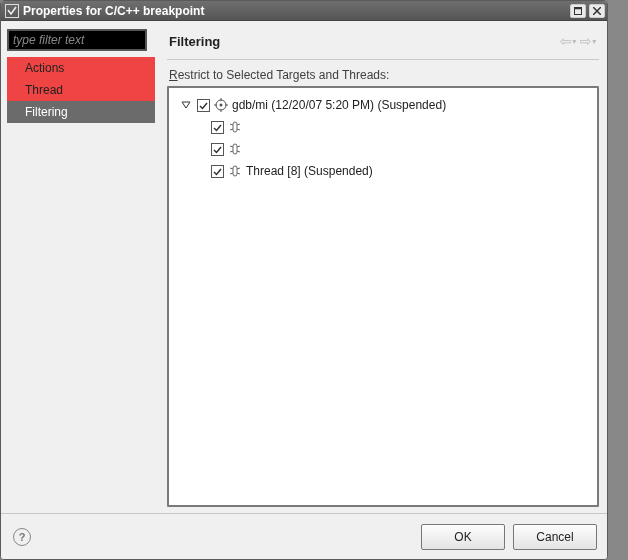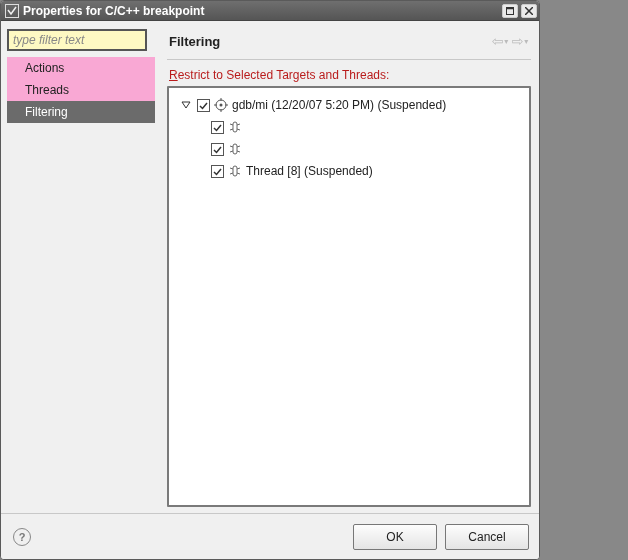--- a/index.html
+++ b/index.html
@@ -4,21 +4,21 @@
 <style>
   * { box-sizing: border-box; }
   html, body {
     margin: 0; padding: 0;
     font-family: "Segoe UI", "Lucida Grande", Tahoma, Arial, sans-serif;
     font-size: 12px;
     background: #888;
     height: 100%;
   }
   .window {
-    width: 540px; height: 560px;
+    width: 608px; height: 560px;
     background: #f0f0f0;
     border: 1px solid #5a5a5a;
     border-radius: 4px;
     display: flex; flex-direction: column;
     position: relative;
     overflow: hidden;
   }
   
   .titlebar {
     height: 20px;
@@ -58,29 +58,29 @@
   
   .leftcol {
     width: 152px;
     display:flex;flex-direction:column;
   }
   .filter-input {
     width: 140px;
     height: 22px;
     border: 2px solid #555;
     padding: 2px 4px;
-    background: #fef9c3;
+    background: #000000;
     color: #888;
     font-size: 12px;
     font-style: italic;
     margin: 2px 0 6px 0;
   }
   .nav {
     width: 148px;
-    background: #f9a8d4;
+    background: #ef4444;
   }
   .nav-item {
     padding: 4px 10px 4px 18px;
     font-size: 12px;
     color: #222;
     cursor: pointer;
   }
   .nav-item.selected {
     background: #6b6b6b;
     color: #fff;
@@ -108,21 +108,21 @@
     cursor: pointer;
     margin-left: 2px;
   }
   .arrow-btn .tiny { font-size: 8px; margin-left:1px; }
   .section-divider {
     border-top: 1px solid #c8c8c8;
     margin: 0 2px 8px 2px;
   }
   .section-label {
     padding: 0 4px 4px 4px;
-    color:#b91c1c;
+    color:#404040;
   }
   .section-label .ul { text-decoration: underline; }
   .tree-view {
     margin: 0 2px 6px 2px;
     border: 2px solid #7a7a7a;
     border-radius: 1px;
     background: #fff;
     flex: 1;
     overflow: hidden;
     padding: 6px 4px 4px 4px;
@@ -209,21 +209,21 @@
         </svg>
     </span>
   </div>
 
   <div class="body">
 
     <div class="leftcol">
       <input class="filter-input" type="text" value="type filter text" style="">
       <div class="nav">
         <div class="nav-item">Actions</div>
-        <div class="nav-item">Threads</div>
+        <div class="nav-item">Thread</div>
         <div class="nav-item selected">Filtering</div>
       </div>
     </div>
 
     <div class="rightcol">
 
       <div class="header-row">
         <span class="page-title">Filtering</span>
         <span class="arrow-btn">
           ⇦<span class="tiny">▾</span>

